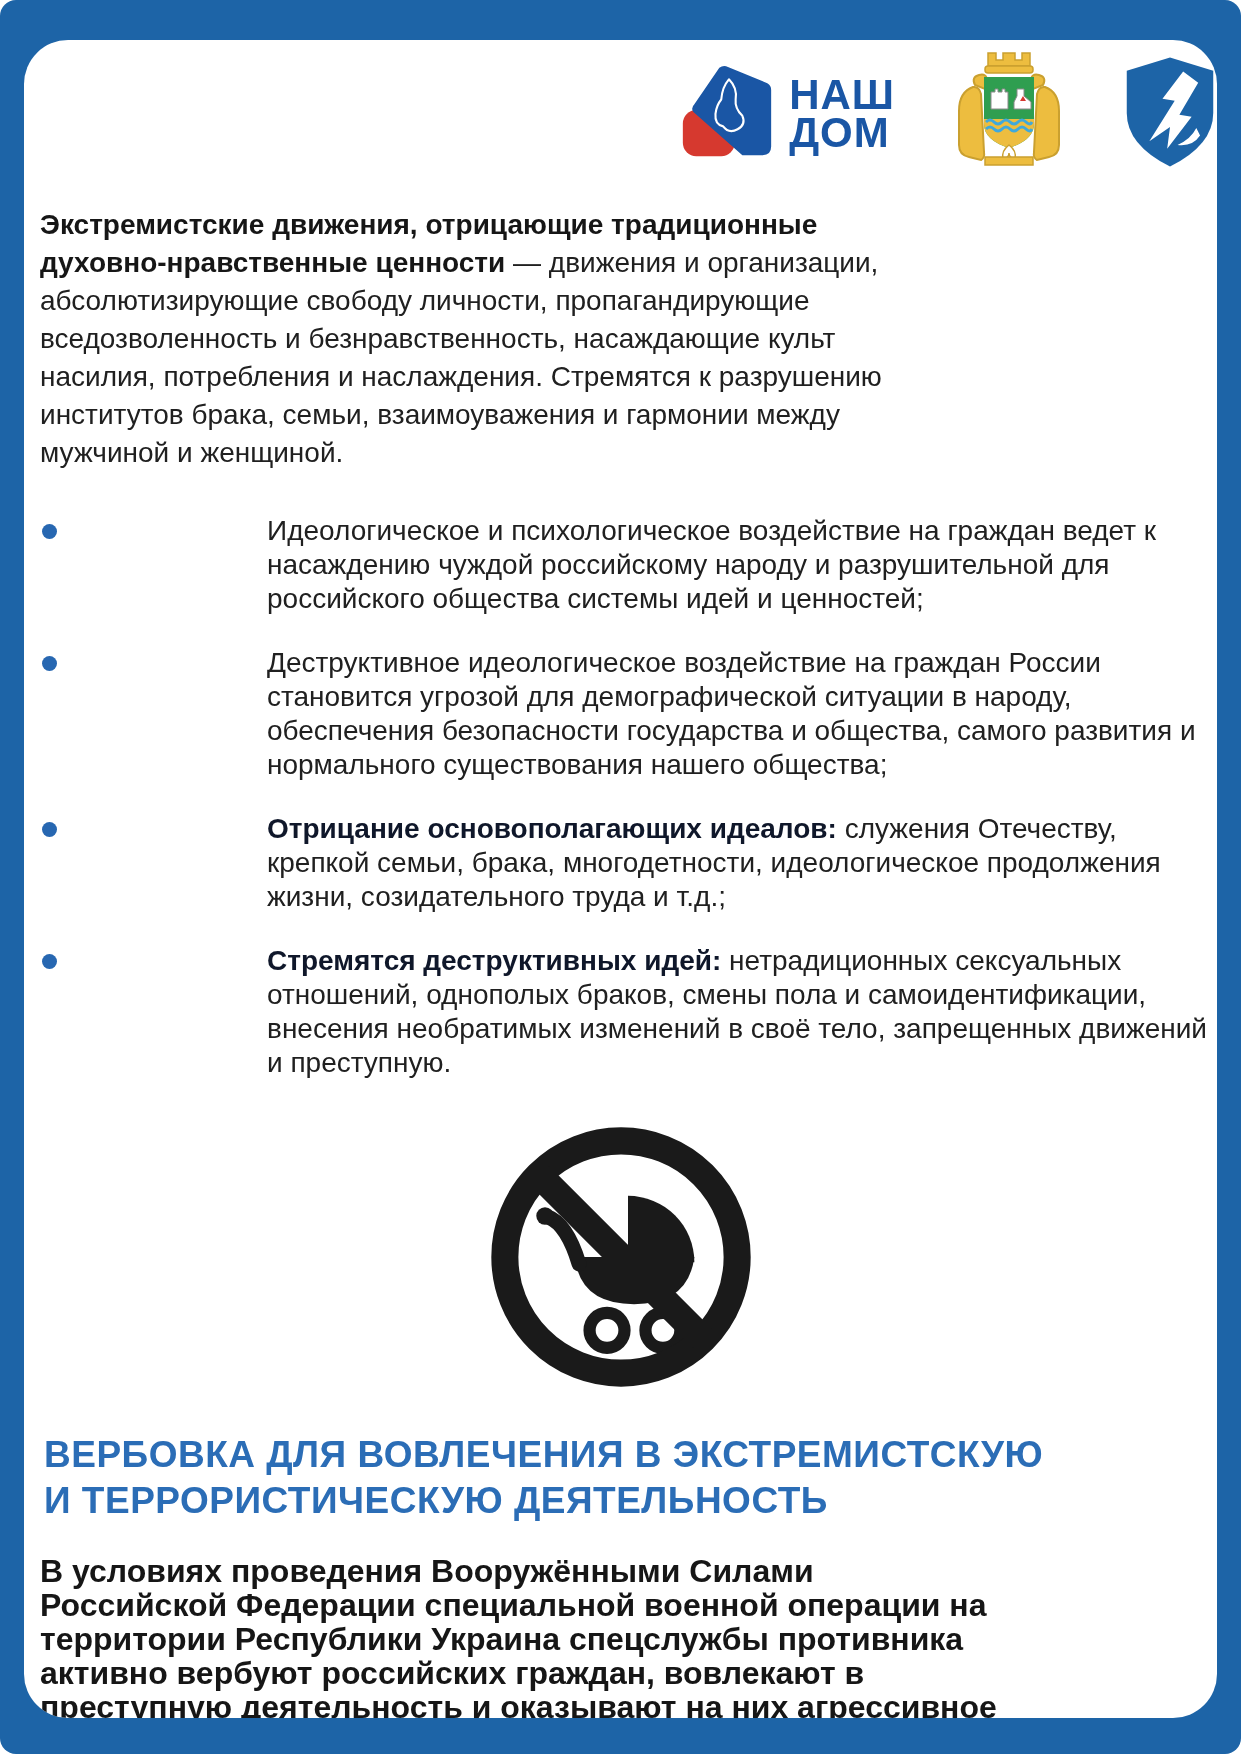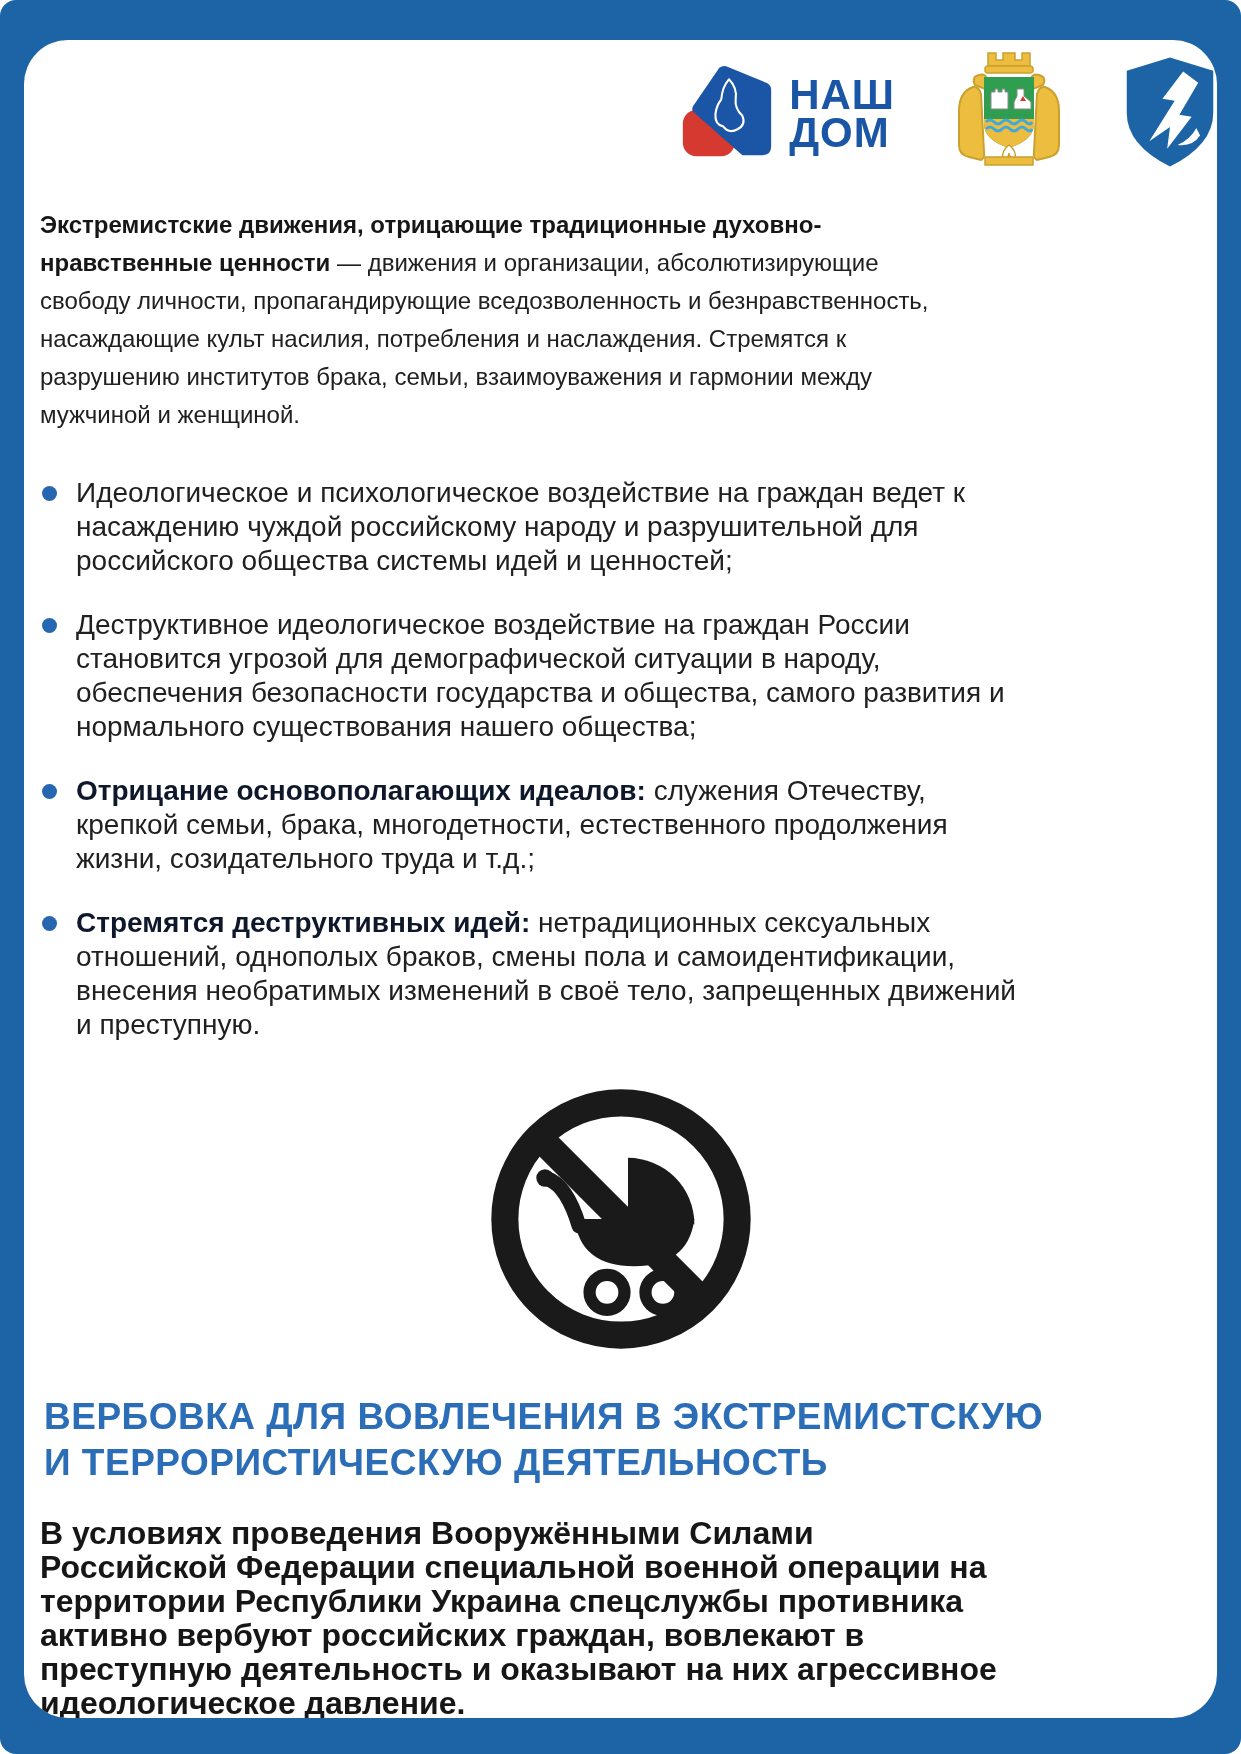--- a/index.html
+++ b/index.html
@@ -8,25 +8,25 @@
   .frame{position:absolute;inset:0;background:#1d64a7;border-radius:16px;}
   .sheet{position:absolute;left:24px;right:24px;top:40px;bottom:36px;background:#ffffff;border-radius:44px;overflow:hidden;}
 
   
   .logos{display:flex;justify-content:flex-end;align-items:center;gap:48px;margin-top:10px;height:128px;}
   .nashdom{display:flex;align-items:center;gap:14px;}
   .nashdom-text{color:#1a56a5;font-weight:700;font-size:42px;line-height:38px;letter-spacing:1px;}
   .nashdom-text span{display:block;}
 
   
-  .intro{margin:28px 0 0 16px;width:905px;font-size:24px;line-height:38px;color:#202020;}
+  .intro{margin:28px 0 0 16px;width:905px;font-size:28px;line-height:38px;color:#202020;}
   .intro b{font-weight:700;color:#161616;}
 
   .bullets{list-style:none;margin:42px 0 0 18px;padding:0;}
-  .bullets li{display:flex;margin:0 14px 30px 0;}
+  .bullets li{display:flex;margin:0 0 30px 0;justify-content:space-between;}
   .dot{flex:none;width:15px;height:15px;border-radius:50%;background:#2767b1;margin:10px 19px 0 0;}
   .btext{width:950px;font-size:28px;line-height:34px;color:#202020;}
   .btext b{font-weight:700;color:#0f172a;}
 
   
   .icon-wrap{margin-top:46px;display:flex;justify-content:center;}
 
   
   .heading{margin:40px 20px 0 20px;text-align:left;color:#2b6db6;font-weight:700;
            font-size:37px;line-height:46px;letter-spacing:0.5px;}
@@ -100,21 +100,21 @@
         <li>
           <span class="dot"></span>
           <span class="btext"><b></b><span>Идеологическое и психологическое воздействие на граждан ведет к насаждению чуждой российскому народу и разрушительной для российского общества системы идей и ценностей;</span></span>
         </li>
         <li>
           <span class="dot"></span>
           <span class="btext"><b></b><span>Деструктивное идеологическое воздействие на граждан России становится угрозой для демографической ситуации в народу, обеспечения безопасности государства и общества, самого развития и нормального существования нашего общества;</span></span>
         </li>
         <li>
           <span class="dot"></span>
-          <span class="btext"><b>Отрицание основополагающих идеалов:</b><span> служения Отечеству, крепкой семьи, брака, многодетности, естественного продолжения жизни, созидательного труда и т.д.;</span></span>
+          <span class="btext"><b>Отрицание основополагающих идеалов:</b><span> служения Отечеству, крепкой семьи, брака, многодетности, идеологическое продолжения жизни, созидательного труда и т.д.;</span></span>
         </li>
         <li>
           <span class="dot"></span>
           <span class="btext"><b>Стремятся деструктивных идей:</b><span> нетрадиционных сексуальных отношений, однополых браков, смены пола и самоидентификации, внесения необратимых изменений в своё тело, запрещенных движений и преступную.</span></span>
         </li>
       </ul>
 
       <div class="icon-wrap">
         <span>
           <svg width="262" height="262" viewBox="0 0 300 300" aria-hidden="true">

